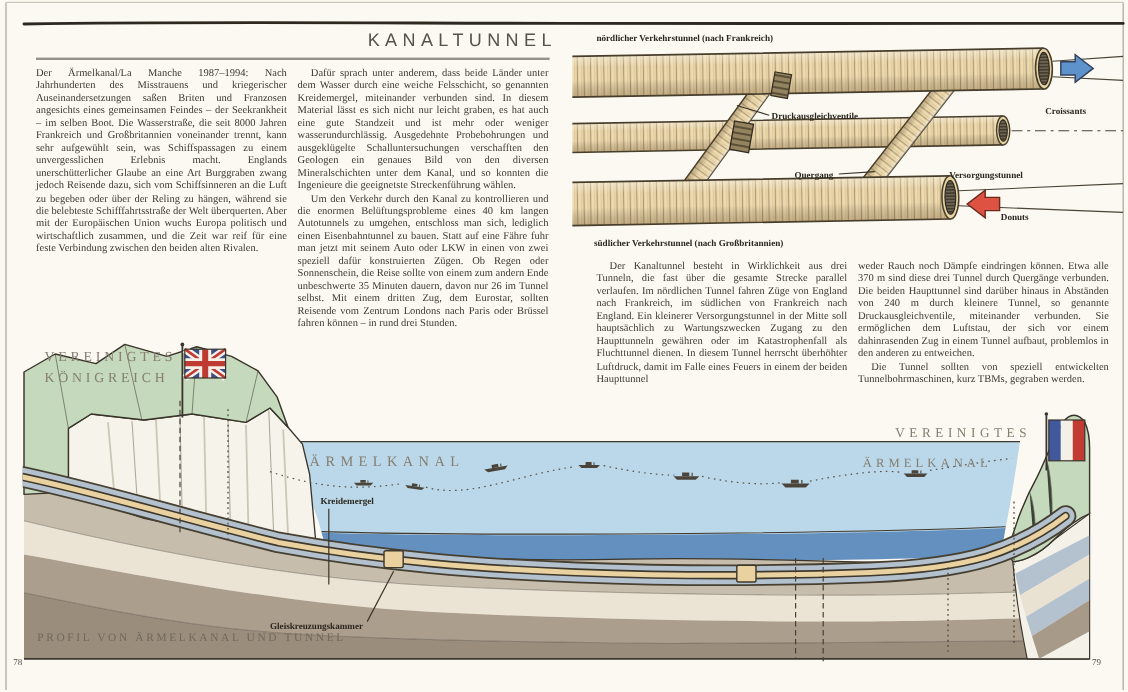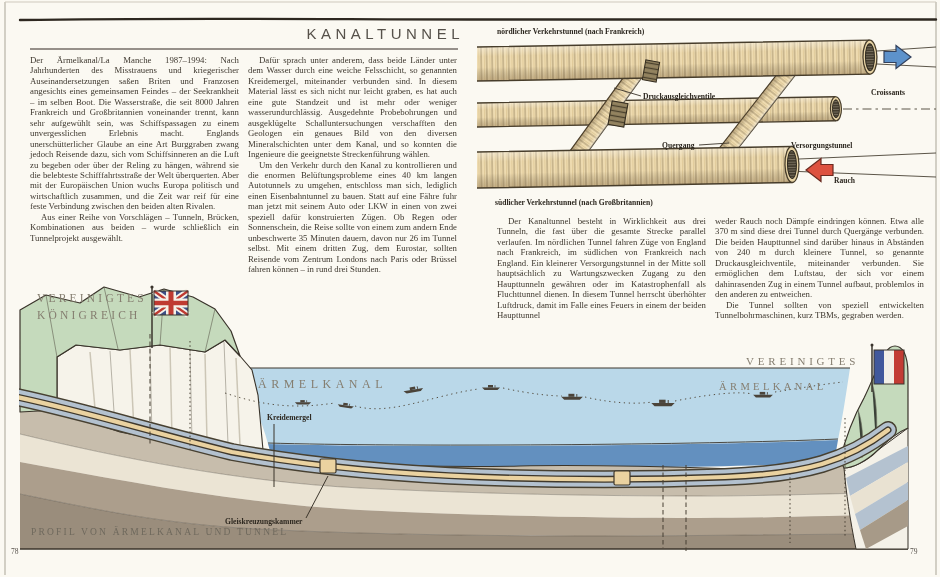--- a/index.html
+++ b/index.html
@@ -259,41 +259,40 @@
       <use href="#shipGlyph" transform="translate(763,393) scale(1.1)"></use>
     </g>
   </g>
 </svg>
 
   <div class="title">KANALTUNNEL</div>
   <div class="title-rule"></div>
 
   <div class="col" style="left:30px;top:55px;">
     <p>Der Ärmelkanal/La Manche 1987–1994: Nach Jahrhunderten des Misstrauens und kriegerischer Auseinandersetzungen saßen Briten und Franzosen angesichts eines gemeinsamen Feindes – der Seekrankheit – im selben Boot. Die Wasserstraße, die seit 8000 Jahren Frankreich und Großbritannien voneinander trennt, kann sehr aufgewühlt sein, was Schiffspassagen zu einem unvergesslichen Erlebnis macht. Englands unerschütterlicher Glaube an eine Art Burggraben zwang jedoch Reisende dazu, sich vom Schiffsinneren an die Luft zu begeben oder über der Reling zu hängen, während sie die belebteste Schifffahrtsstraße der Welt überquerten. Aber mit der Europäischen Union wuchs Europa politisch und wirtschaftlich zusammen, und die Zeit war reif für eine feste Verbindung zwischen den beiden alten Rivalen.</p>
-    <p class="ind">Aus einer Reihe von Vorschlägen – Tunneln, Brücken, Kombinationen aus beiden – wurde schließlich ein Tunnelprojekt ausgewählt.</p>
   </div>
   <div class="col" style="left:248px;top:55px;">
     <p class="ind">Dafür sprach unter anderem, dass beide Länder unter dem Wasser durch eine weiche Felsschicht, so genannten Kreidemergel, miteinander verbunden sind. In diesem Material lässt es sich nicht nur leicht graben, es hat auch eine gute Standzeit und ist mehr oder weniger wasserundurchlässig. Ausgedehnte Probebohrungen und ausgeklügelte Schalluntersuchungen verschafften den Geologen ein genaues Bild von den diversen Mineralschichten unter dem Kanal, und so konnten die Ingenieure die geeignetste Streckenführung wählen.</p>
     <p class="ind">Um den Verkehr durch den Kanal zu kontrollieren und die enormen Belüftungsprobleme eines 40 km langen Autotunnels zu umgehen, entschloss man sich, lediglich einen Eisenbahntunnel zu bauen. Statt auf eine Fähre fuhr man jetzt mit seinem Auto oder LKW in einen von zwei speziell dafür konstruierten Zügen. Ob Regen oder Sonnenschein, die Reise sollte von einem zum andern Ende unbeschwerte 35 Minuten dauern, davon nur 26 im Tunnel selbst. Mit einem dritten Zug, dem Eurostar, sollten Reisende vom Zentrum Londons nach Paris oder Brüssel fahren können – in rund drei Stunden.</p>
   </div>
 
   <div class="col" style="left:497px;top:216px;">
     <p class="ind">Der Kanaltunnel besteht in Wirklichkeit aus drei Tunneln, die fast über die gesamte Strecke parallel verlaufen. Im nördlichen Tunnel fahren Züge von England nach Frankreich, im südlichen von Frankreich nach England. Ein kleinerer Versorgungstunnel in der Mitte soll hauptsächlich zu Wartungszwecken Zugang zu den Haupttunneln gewähren oder im Katastrophenfall als Fluchttunnel dienen. In diesem Tunnel herrscht überhöhter Luftdruck, damit im Falle eines Feuers in einem der beiden Haupttunnel</p>
   </div>
   <div class="col" style="left:715px;top:216px;">
     <p>weder Rauch noch Dämpfe eindringen können. Etwa alle 370 m sind diese drei Tunnel durch Quergänge verbunden. Die beiden Haupttunnel sind darüber hinaus in Abständen von 240 m durch kleinere Tunnel, so genannte Druckausgleichventile, miteinander verbunden. Sie ermöglichen dem Luftstau, der sich vor einem dahinrasenden Zug in einem Tunnel aufbaut, problemlos in den anderen zu entweichen.</p>
     <p class="ind">Die Tunnel sollten von speziell entwickelten Tunnelbohrmaschinen, kurz TBMs, gegraben werden.</p>
   </div>
 
   <div class="lbl" style="left:497px;top:27px;">nördlicher Verkehrstunnel (nach Frankreich)</div>
   <div class="lbl" style="left:643px;top:92px;">Druckausgleichventile</div>
   <div class="lbl" style="left:662px;top:141px;">Quergang</div>
   <div class="lbl" style="left:791px;top:141px;">Versorgungstunnel</div>
   <div class="lbl" style="left:871px;top:88px;">Croissants</div>
-  <div class="lbl" style="left:834px;top:176px;">Rauch</div>
+  <div class="lbl" style="left:834px;top:176px;">Donuts</div>
   <div class="lbl" style="left:495px;top:198px;">südlicher Verkehrstunnel (nach Großbritannien)</div>
 
   <div class="geo uk" style="left:37px;top:281px;">VEREINIGTES</div>
   <div class="geo uk" style="left:37px;top:298px;">KÖNIGREICH</div>
   <div class="geo fr" style="left:746px;top:344px;">VEREINIGTES</div>
   <div class="geo chl" style="left:258px;top:366px;">ÄRMELKANAL</div>
   <div class="geo chr" style="left:719px;top:370px;">ÄRMELKANAL</div>
   <div class="lbl" style="left:249px;top:413px;padding-left:18px;">Kreidemergel</div>
   <div class="lbl" style="left:225px;top:517px;">Gleiskreuzungskammer</div>
   <div class="geo cap" style="left:31px;top:516px;">PROFIL VON ÄRMELKANAL UND TUNNEL</div>

